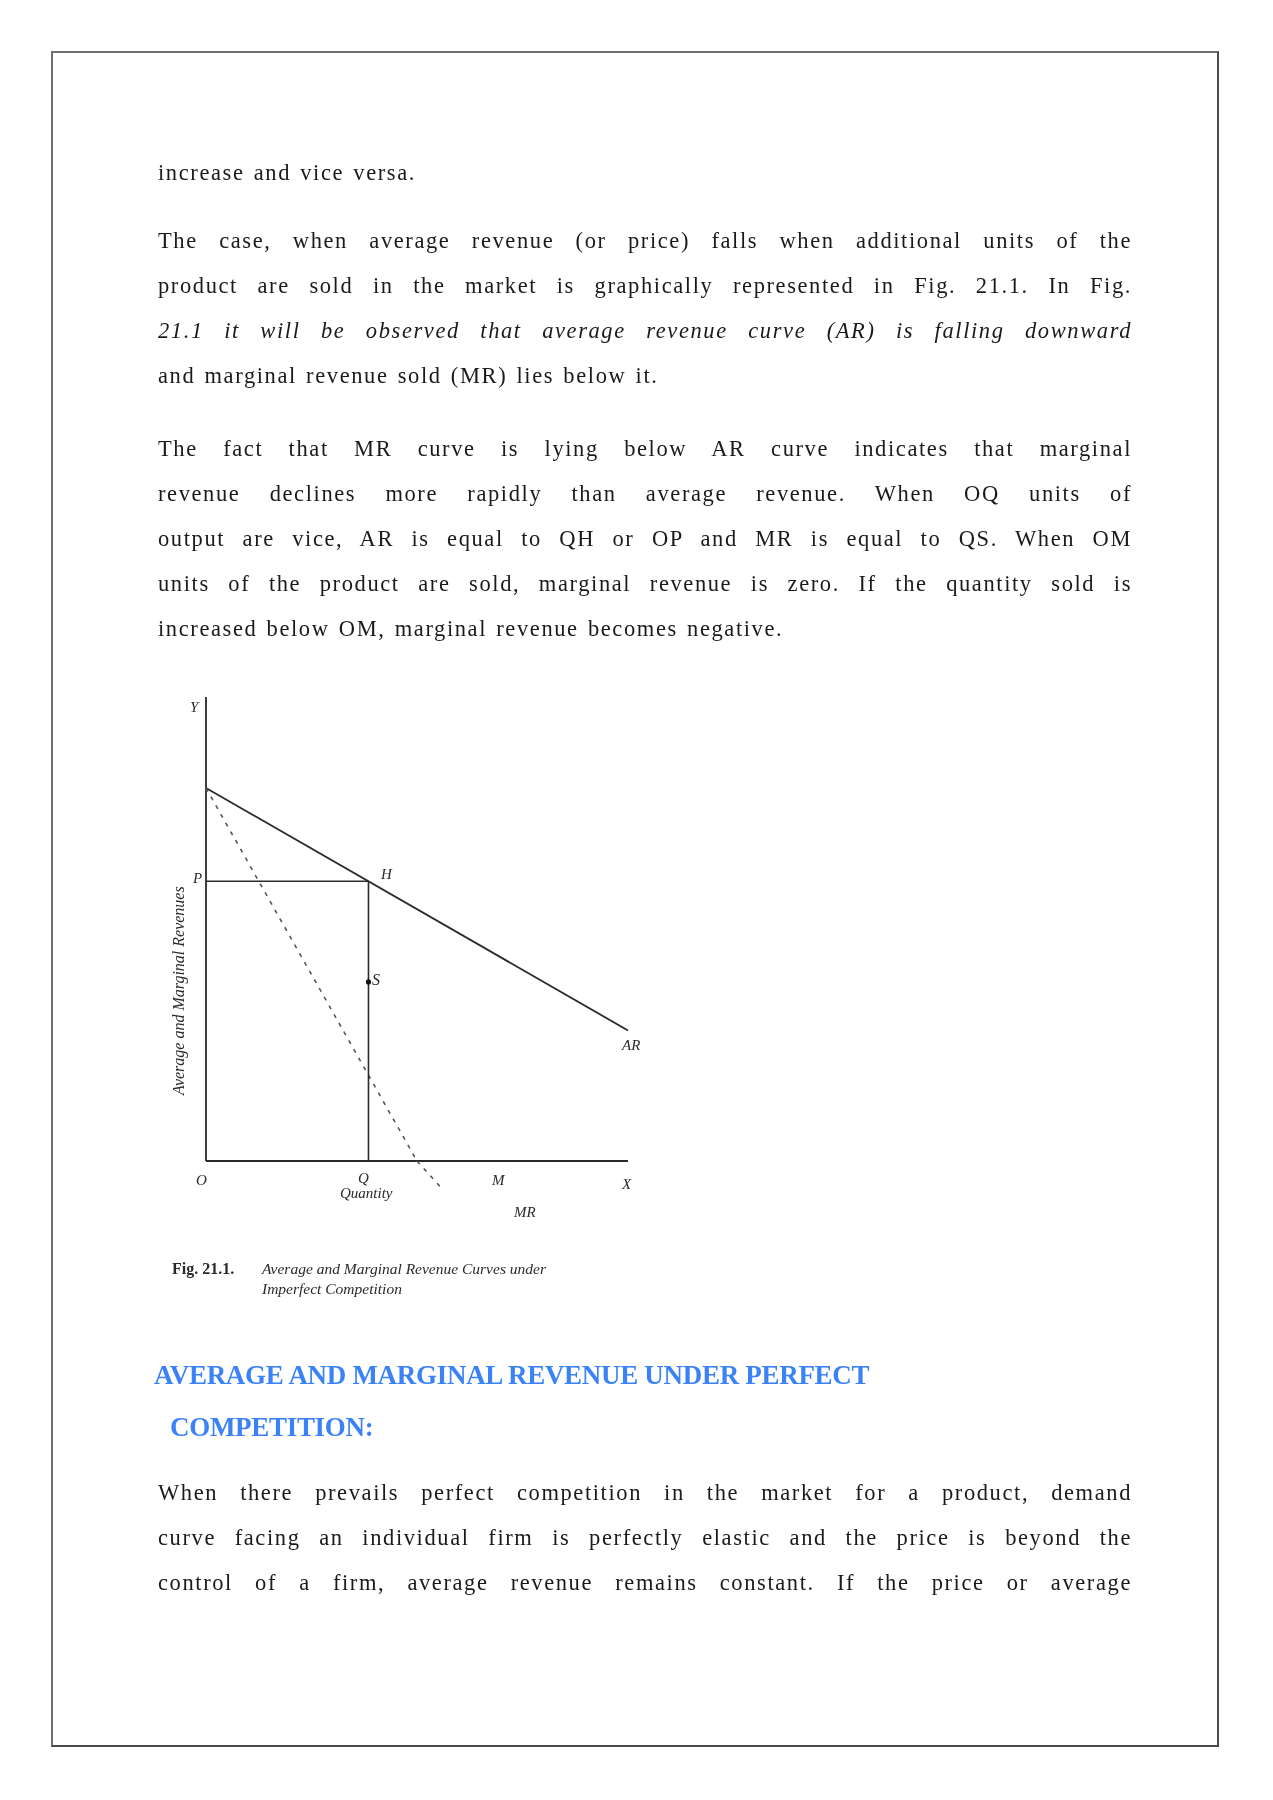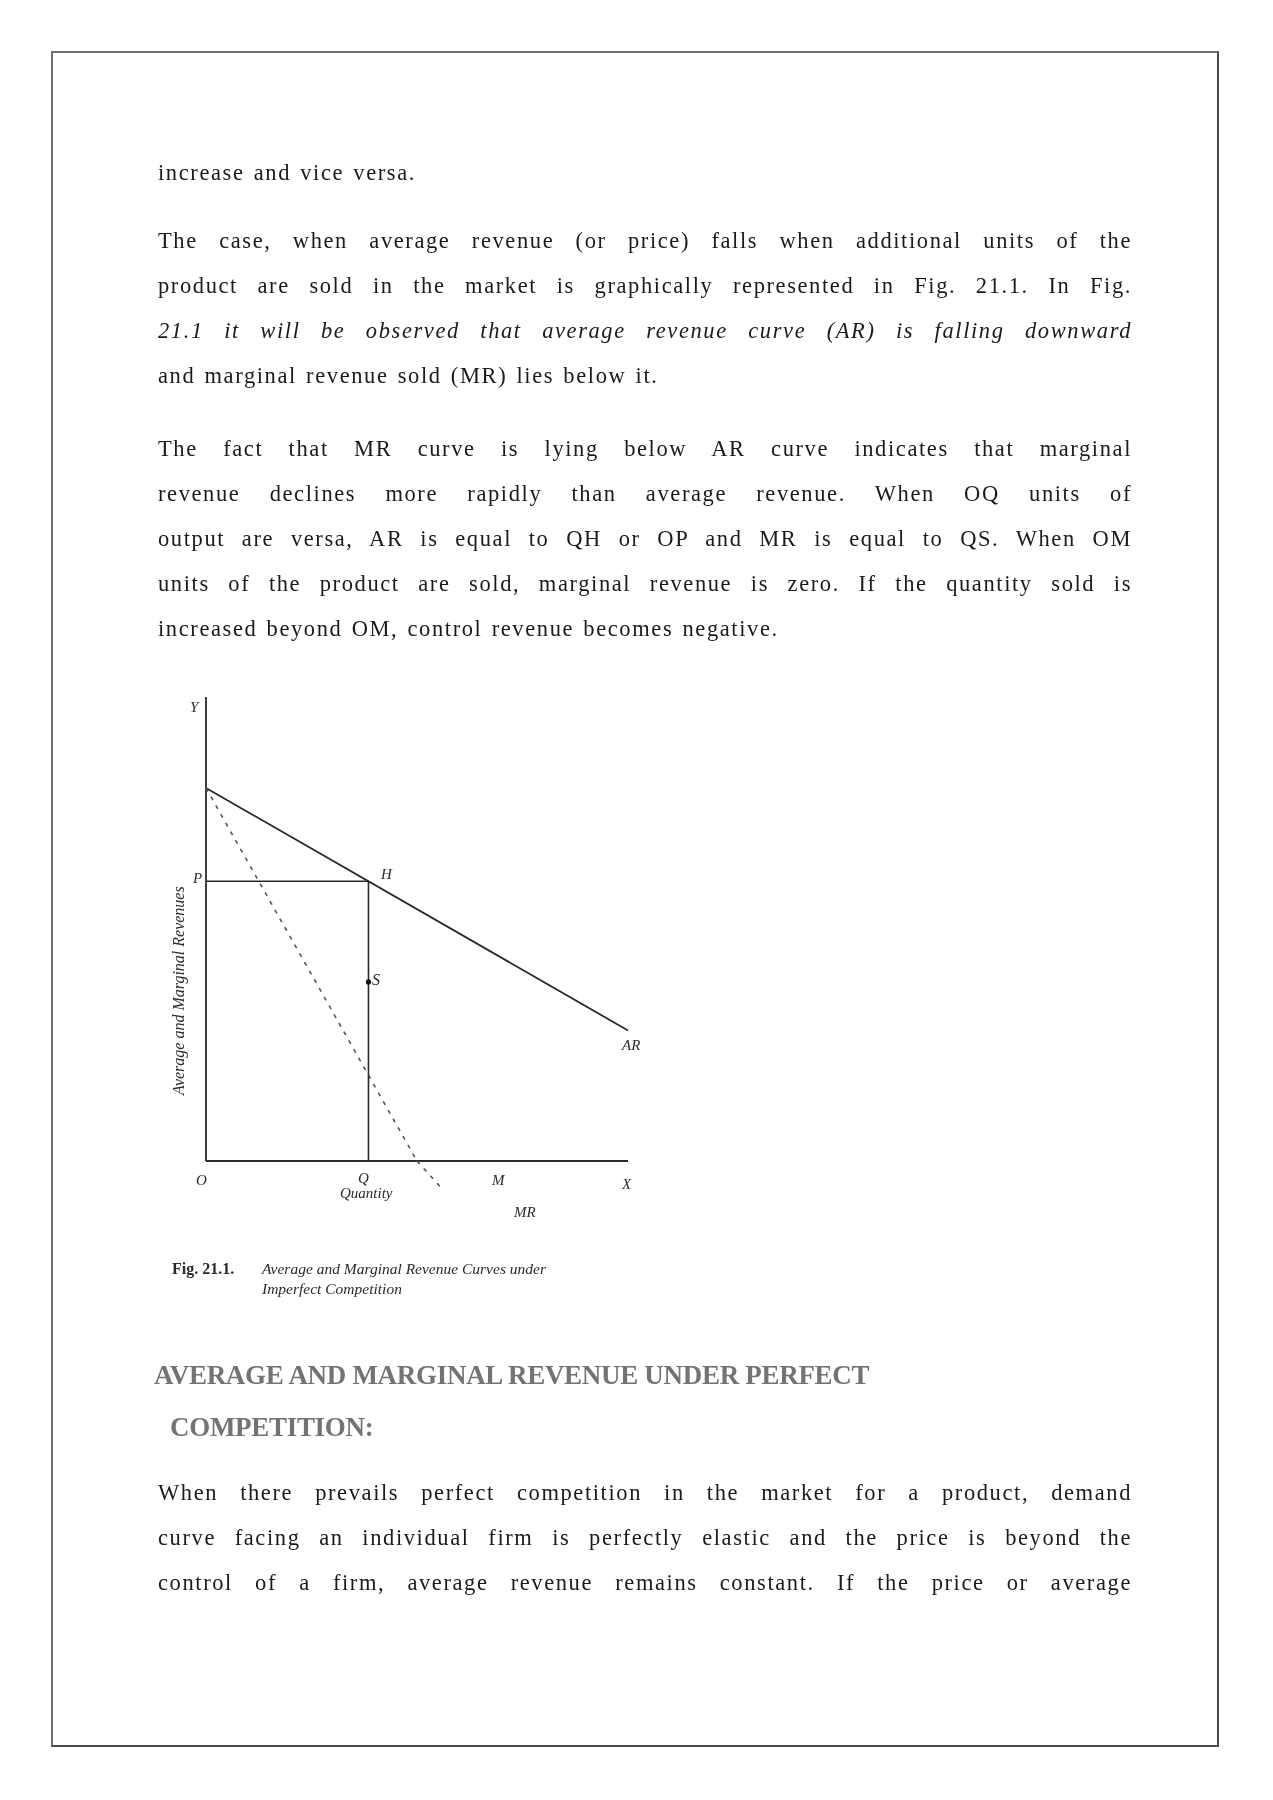--- a/index.html
+++ b/index.html
@@ -12,21 +12,21 @@
   .txt {
     position: absolute; left: 154px; width: 974px;
     font-family: "Liberation Serif", serif; font-size: 22.5px; color: #1a1a1a;
     letter-spacing: 1.6px; word-spacing: 2px;
   }
   .line { position: absolute; left: 4px; width: 974px; white-space: nowrap; line-height: 26px; }
   .justify { text-align: justify; text-align-last: justify; }
   .heading {
     position: absolute; left: 154px;
     font-family: "Liberation Serif", serif; font-weight: bold; font-size: 27px;
-    color: #737373; letter-spacing: -0.3px; white-space: nowrap; line-height: 30px;
+    color: #3b82f6; letter-spacing: -0.3px; white-space: nowrap; line-height: 30px;
   }
   svg text { font-family: "Liberation Serif", serif; font-style: italic; fill: #2a2a2a; }
   .cap-num { font-style: normal !important; font-weight: bold; }
 </style>
 </head>
 <body>
 
 <div class="page-border"></div>
 
 <div class="txt" style="top:160px;">
@@ -36,23 +36,23 @@
 <div class="txt" style="top:228px;">
   <div class="line justify" style="top:0;">The case, when average revenue (or price) falls when additional units of the</div>
   <div class="line justify" style="top:45px;">product are sold in the market is graphically represented in Fig. 21.1. In Fig.</div>
   <div class="line justify" style="top:90px;font-style:italic;">21.1 it will be observed that average revenue curve (AR) is falling downward</div>
   <div class="line" style="top:135px;">and marginal revenue sold (MR) lies below it.</div>
 </div>
 
 <div class="txt" style="top:436px;">
   <div class="line justify" style="top:0;">The fact that MR curve is lying below AR curve indicates that marginal</div>
   <div class="line justify" style="top:45px;">revenue declines more rapidly than average revenue. When OQ units of</div>
-  <div class="line justify" style="top:90px;">output are versa, AR is equal to QH or OP and MR is equal to QS. When OM</div>
+  <div class="line justify" style="top:90px;">output are vice, AR is equal to QH or OP and MR is equal to QS. When OM</div>
   <div class="line justify" style="top:135px;">units of the product are sold, marginal revenue is zero. If the quantity sold is</div>
-  <div class="line" style="top:180px;">increased beyond OM, control revenue becomes negative.</div>
+  <div class="line" style="top:180px;">increased below OM, marginal revenue becomes negative.</div>
 </div>
 
 <svg style="position:absolute;left:0;top:0;" width="1273" height="1800" viewBox="0 0 1273 1800">
   <g id="chart-lines">
       <line x1="206" y1="697" x2="206" y2="1161" stroke="#2a2a2a" stroke-width="1.8"></line>
       <line x1="206" y1="1161" x2="628" y2="1161" stroke="#2a2a2a" stroke-width="1.8"></line>
       <line x1="206" y1="788" x2="628" y2="1030.45" stroke="#2a2a2a" stroke-width="1.8"></line>
       <line x1="206" y1="788" x2="417" y2="1161" stroke="#555" stroke-width="1.6" stroke-dasharray="4 6"></line>
       <line x1="417" y1="1161" x2="442.32" y2="1188.975" stroke="#555" stroke-width="1.6" stroke-dasharray="4 6"></line>
       <line x1="206" y1="881.25" x2="368.47" y2="881.25" stroke="#2a2a2a" stroke-width="1.6"></line>

